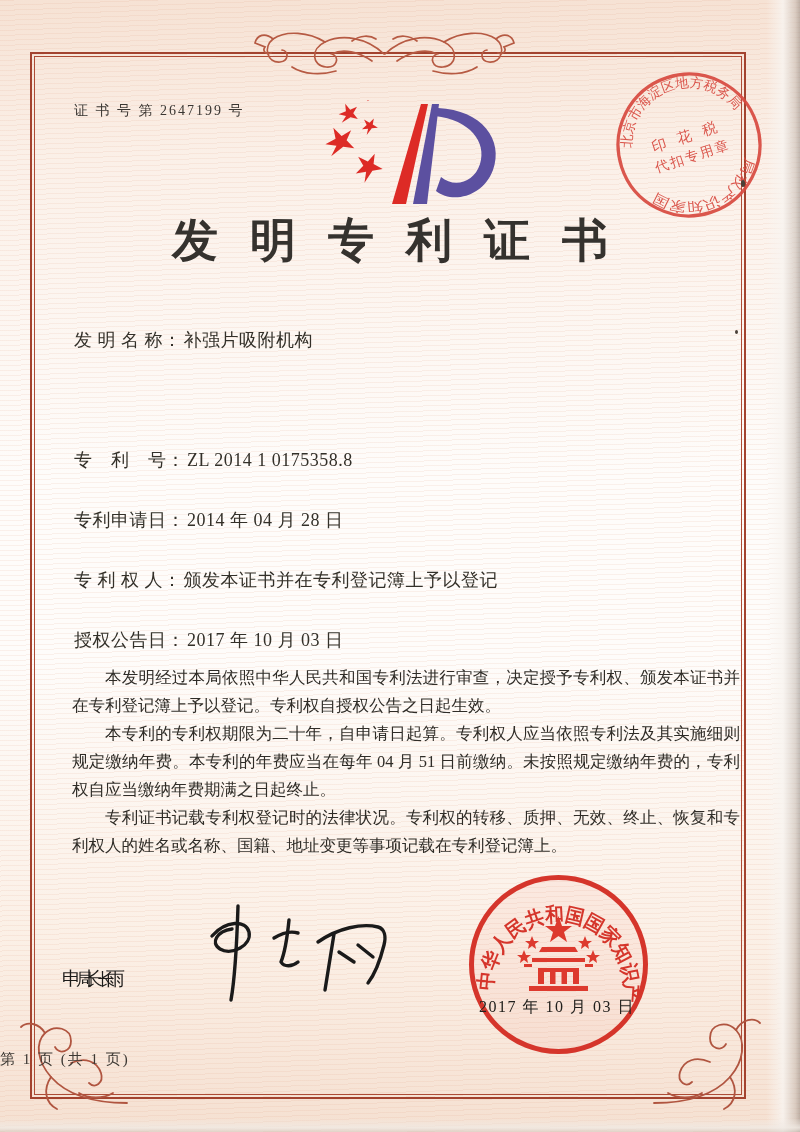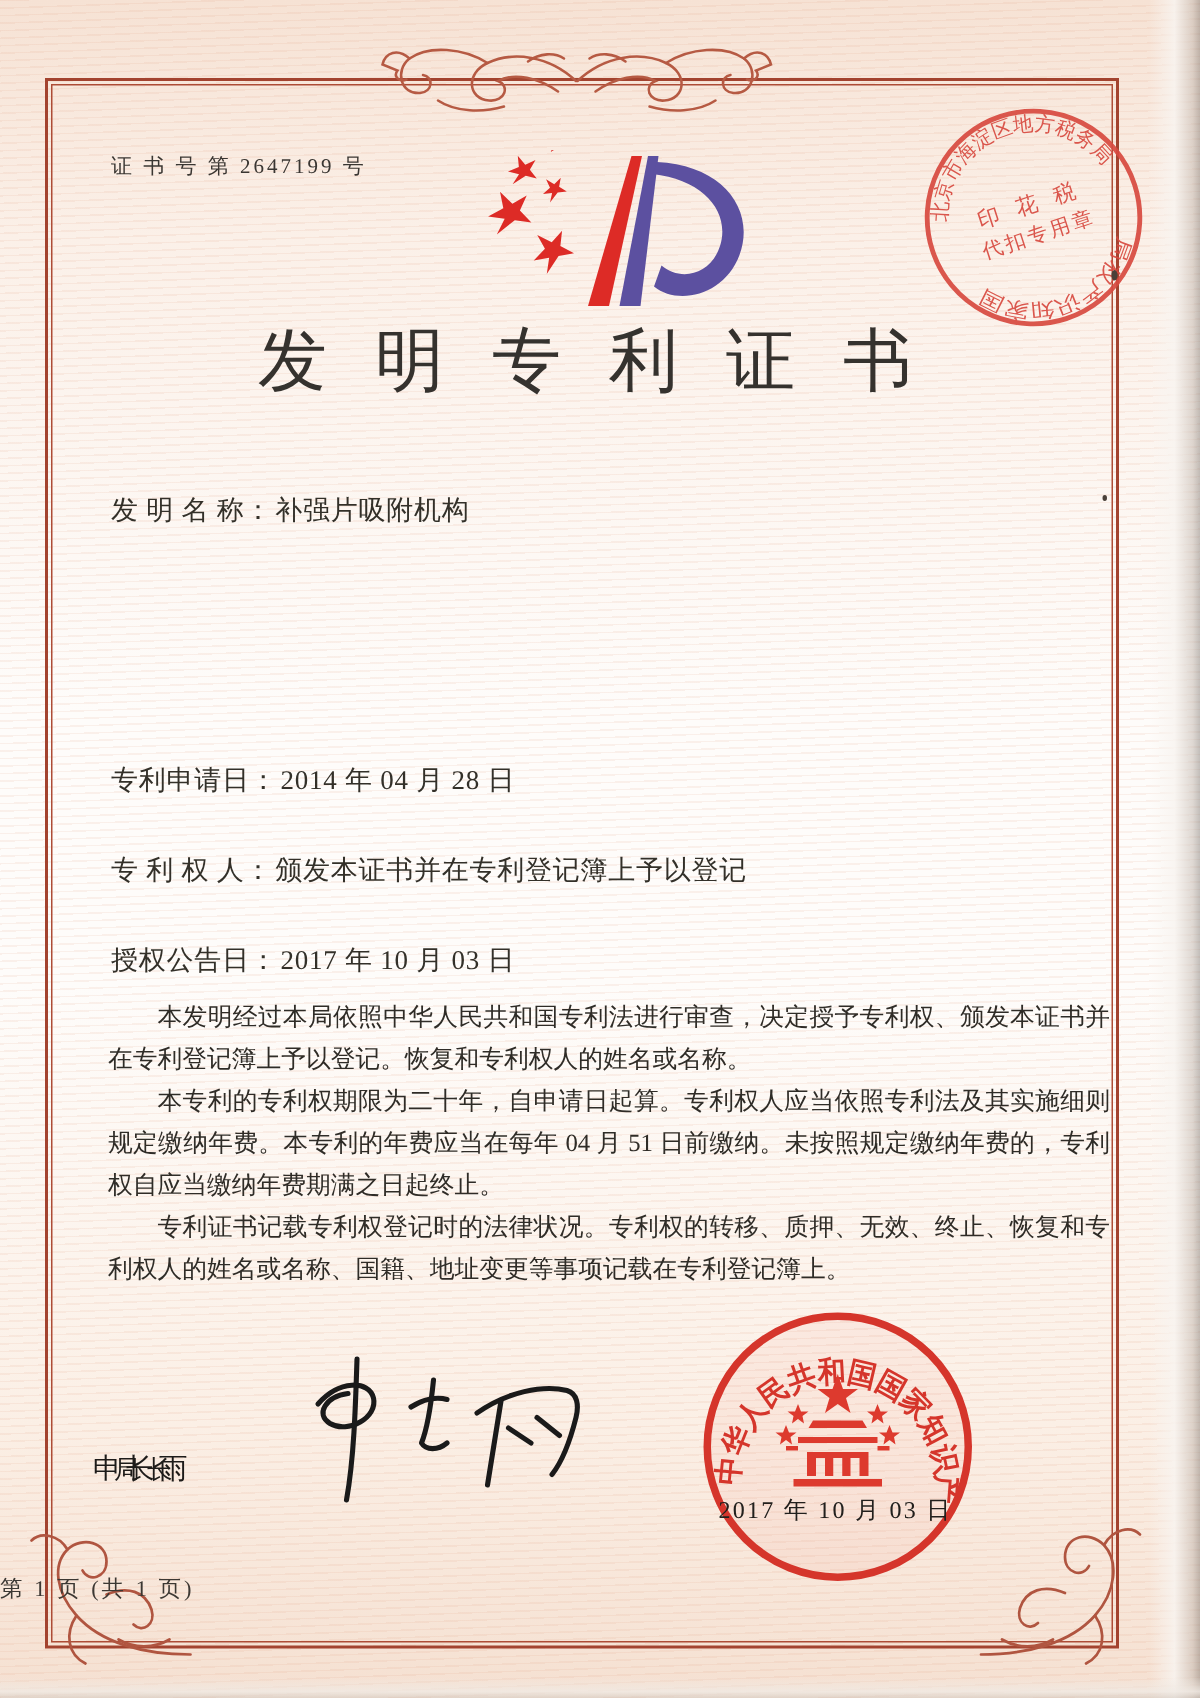--- a/index.html
+++ b/index.html
@@ -30,21 +30,21 @@
     content:"";position:absolute;inset:2px;border:1px solid #ad4c36;
   }
   .cert-no{
     position:absolute;left:74px;top:102px;
     font-size:14px;letter-spacing:2px;color:#3a3632;
   }
   .logo{position:absolute;left:300px;top:100px;width:205px;height:108px;}
   .title{
     position:absolute;left:60px;right:80px;top:210px;
     text-align:center;font-size:46px;color:#35322e;
-    letter-spacing:32px;padding-left:32px;font-weight:400;
+    letter-spacing:32px;padding-left:32px;font-weight:700;
   }
   .field-row{position:absolute;left:74px;font-size:18px;color:#333029;letter-spacing:0.5px;white-space:nowrap;}
   .field-row .val{margin-left:2px;}
   .body-text{
     position:absolute;left:72px;right:60px;top:664px;
     font-size:16.5px;line-height:28px;color:#2f2c27;text-align:justify;
   }
   .body-text p{margin:0;text-indent:2em;}
   .signer-title{position:absolute;left:76px;top:968px;font-family:"Liberation Sans","DejaVu Sans",sans-serif;font-size:17px;letter-spacing:5px;color:#1d1b19;}
   .signer-name{position:absolute;left:62px;top:966px;font-family:"Liberation Sans","DejaVu Sans",sans-serif;font-size:19px;letter-spacing:3px;color:#1d1b19;}
@@ -118,32 +118,35 @@
       <polygon points="132,4 139,4 127,104 113,104"></polygon>
       <path d="M138,8 C182,10 204,40 193,70 C183,97 152,104 136,91 L141,77 C154,88 174,83 180,64 C187,42 170,20 135,16 Z"></path>
     </g>
   </svg>
 
   <div class="title">发明专利证书</div>
 
   <div class="field-row" style="top:328px">
     <span>发 明 名 称：</span><span class="val">补强片吸附机构</span>
   </div>
+  <div class="field-row" style="top:448px">
+    <span>专　利　号：</span><span class="val">ZL 2014 1 0175358.8</span>
+  </div>
   <div class="field-row" style="top:508px">
     <span>专利申请日：</span><span class="val">2014 年 04 月 28 日</span>
   </div>
   <div class="field-row" style="top:568px">
     <span>专 利 权 人：</span><span class="val">颁发本证书并在专利登记簿上予以登记</span>
   </div>
   <div class="field-row" style="top:628px">
     <span>授权公告日：</span><span class="val">2017 年 10 月 03 日</span>
   </div>
 
   <div class="body-text">
-    <p>本发明经过本局依照中华人民共和国专利法进行审查，决定授予专利权、颁发本证书并在专利登记簿上予以登记。恢复和专利权人的姓名或名称。</p>
+    <p>本发明经过本局依照中华人民共和国专利法进行审查，决定授予专利权、颁发本证书并在专利登记簿上予以登记。专利权自授权公告之日起生效。</p>
     <p>本专利的专利权期限为二十年，自申请日起算。专利权人应当依照专利法及其实施细则规定缴纳年费。本专利的年费应当在每年 04 月 51 日前缴纳。未按照规定缴纳年费的，专利权自应当缴纳年费期满之日起终止。</p>
     <p>专利证书记载专利权登记时的法律状况。专利权的转移、质押、无效、终止、恢复和专利权人的姓名或名称、国籍、地址变更等事项记载在专利登记簿上。</p>
   </div>
 
   <div class="signer-title">局长</div>
   <div class="signer-name">申长雨</div>
 
   <svg class="signature" viewBox="0 0 220 118">
     <g stroke="#1a1a1a" stroke-width="3.4" fill="none" stroke-linecap="round" stroke-linejoin="round">
       <path d="M26,38 C40,22 60,22 63,34 C66,47 46,58 34,51 C24,45 31,33 46,31"></path>

